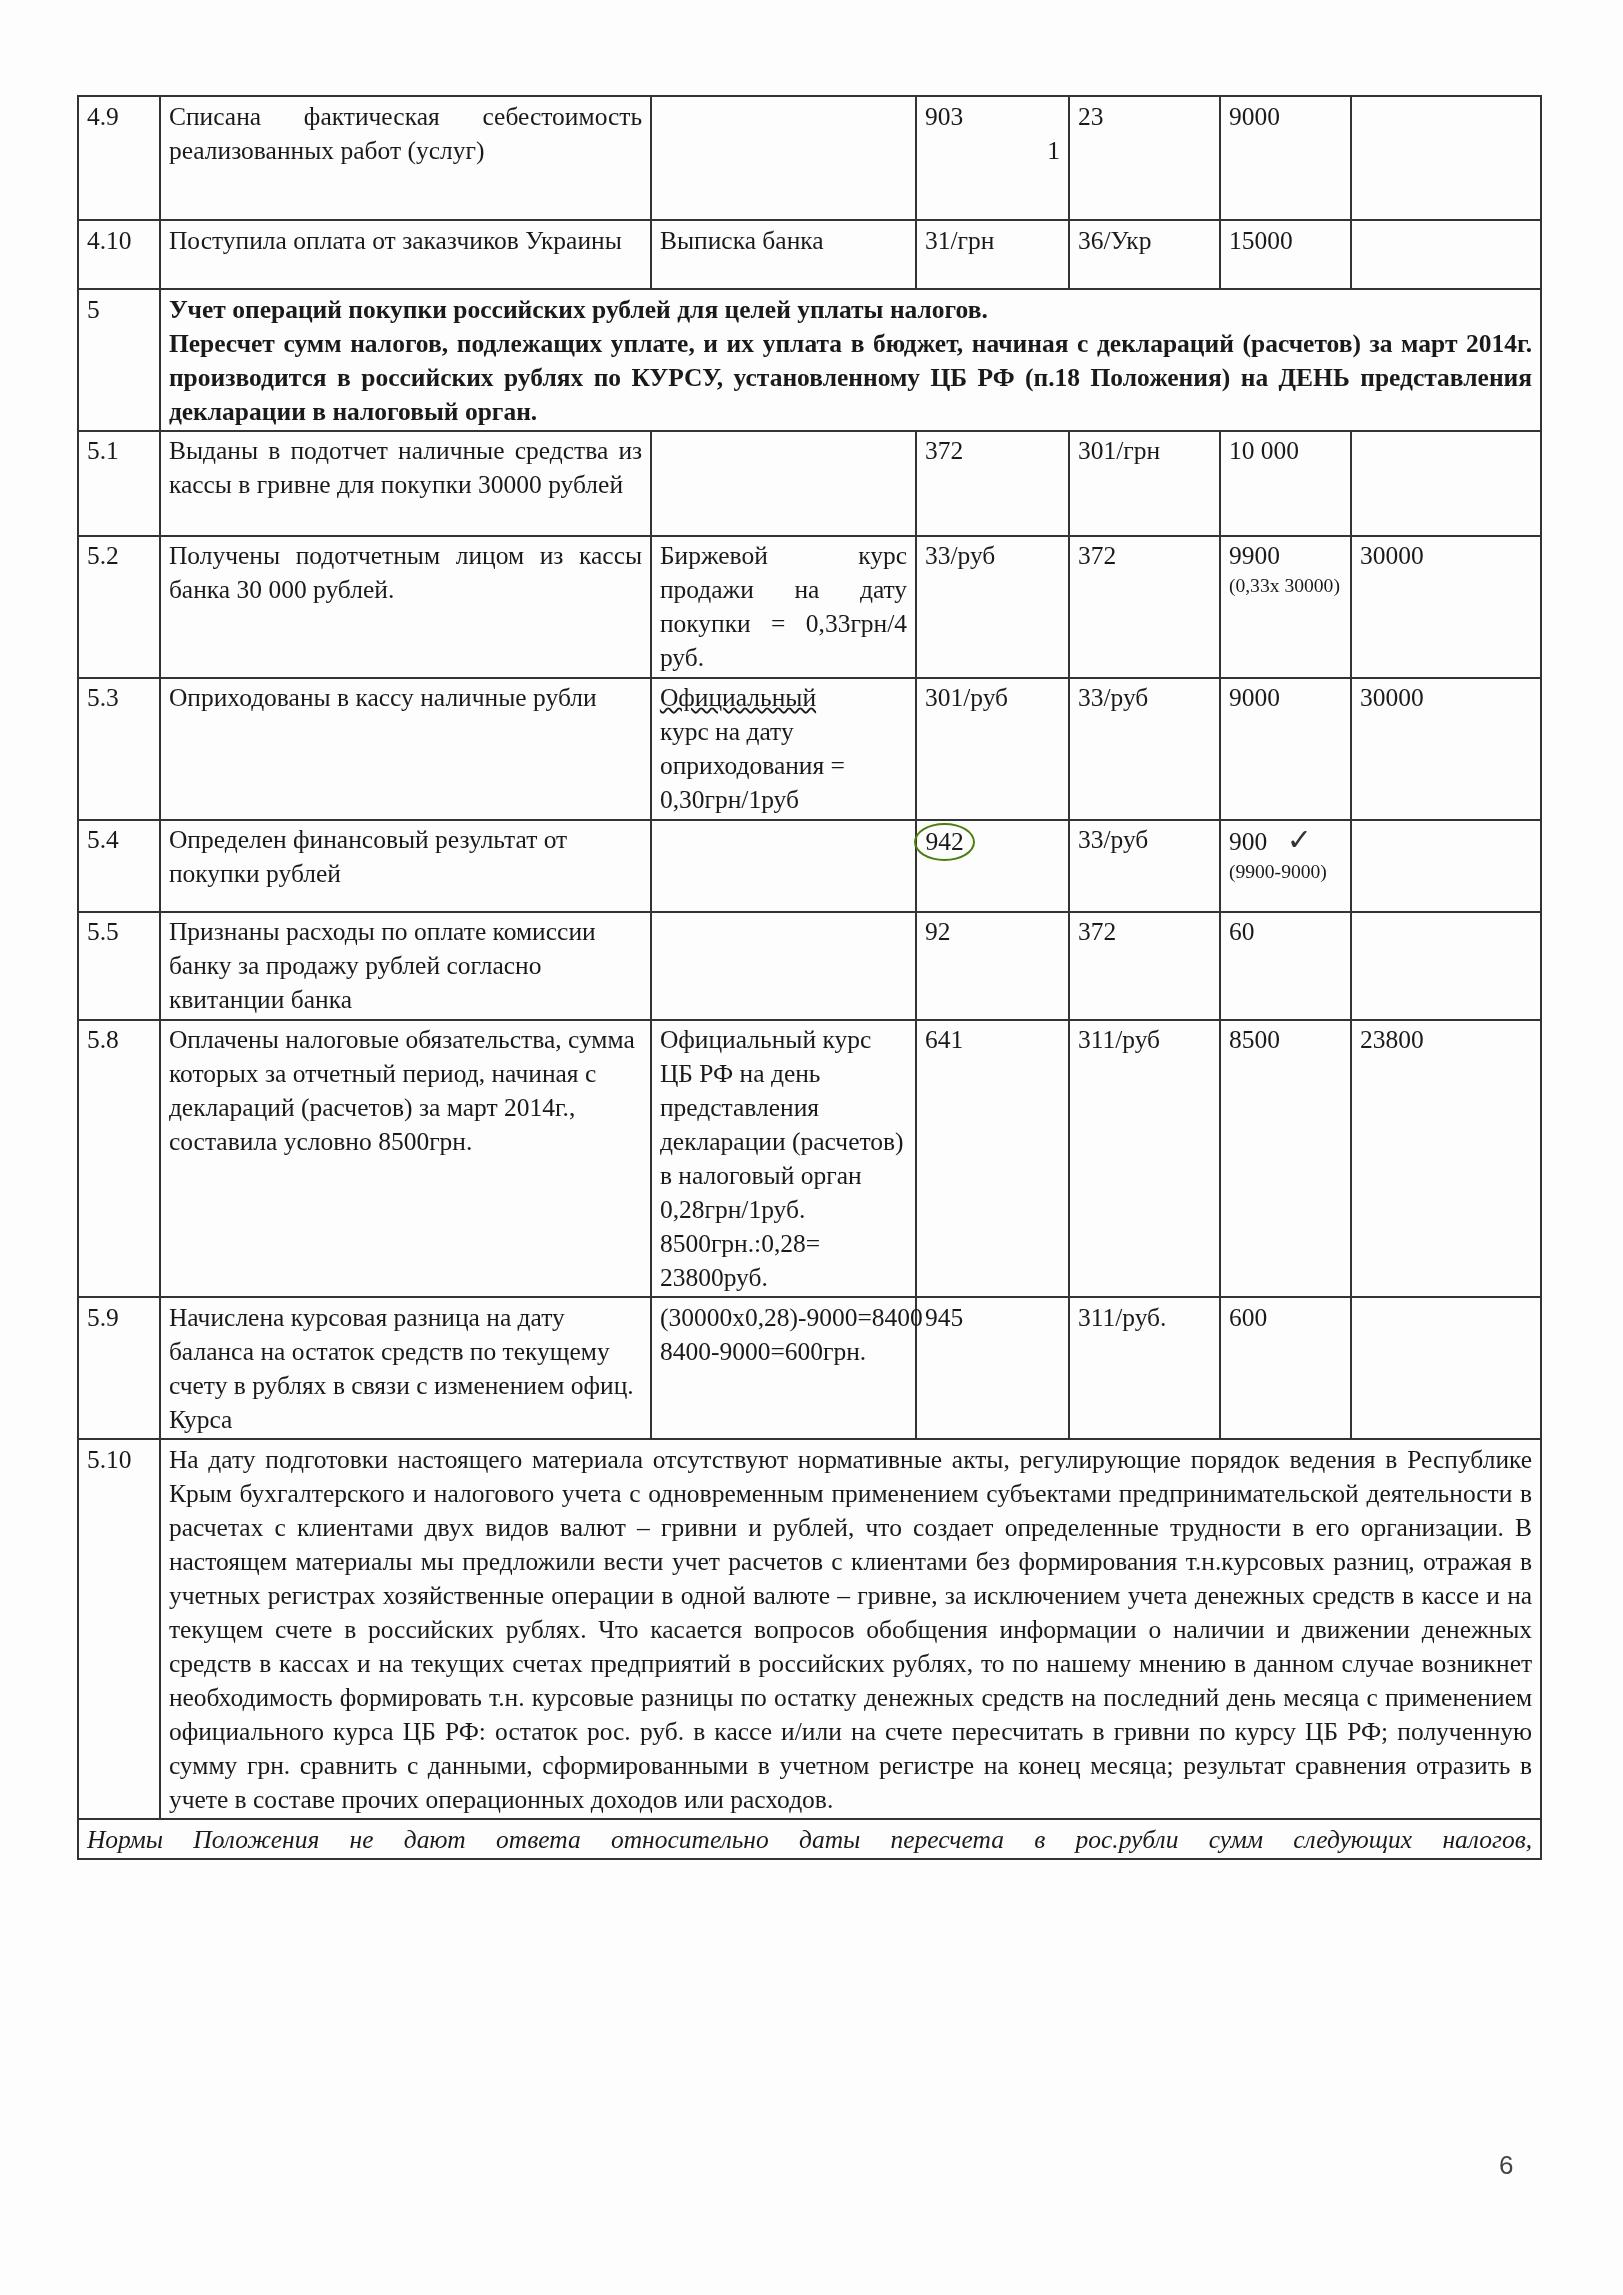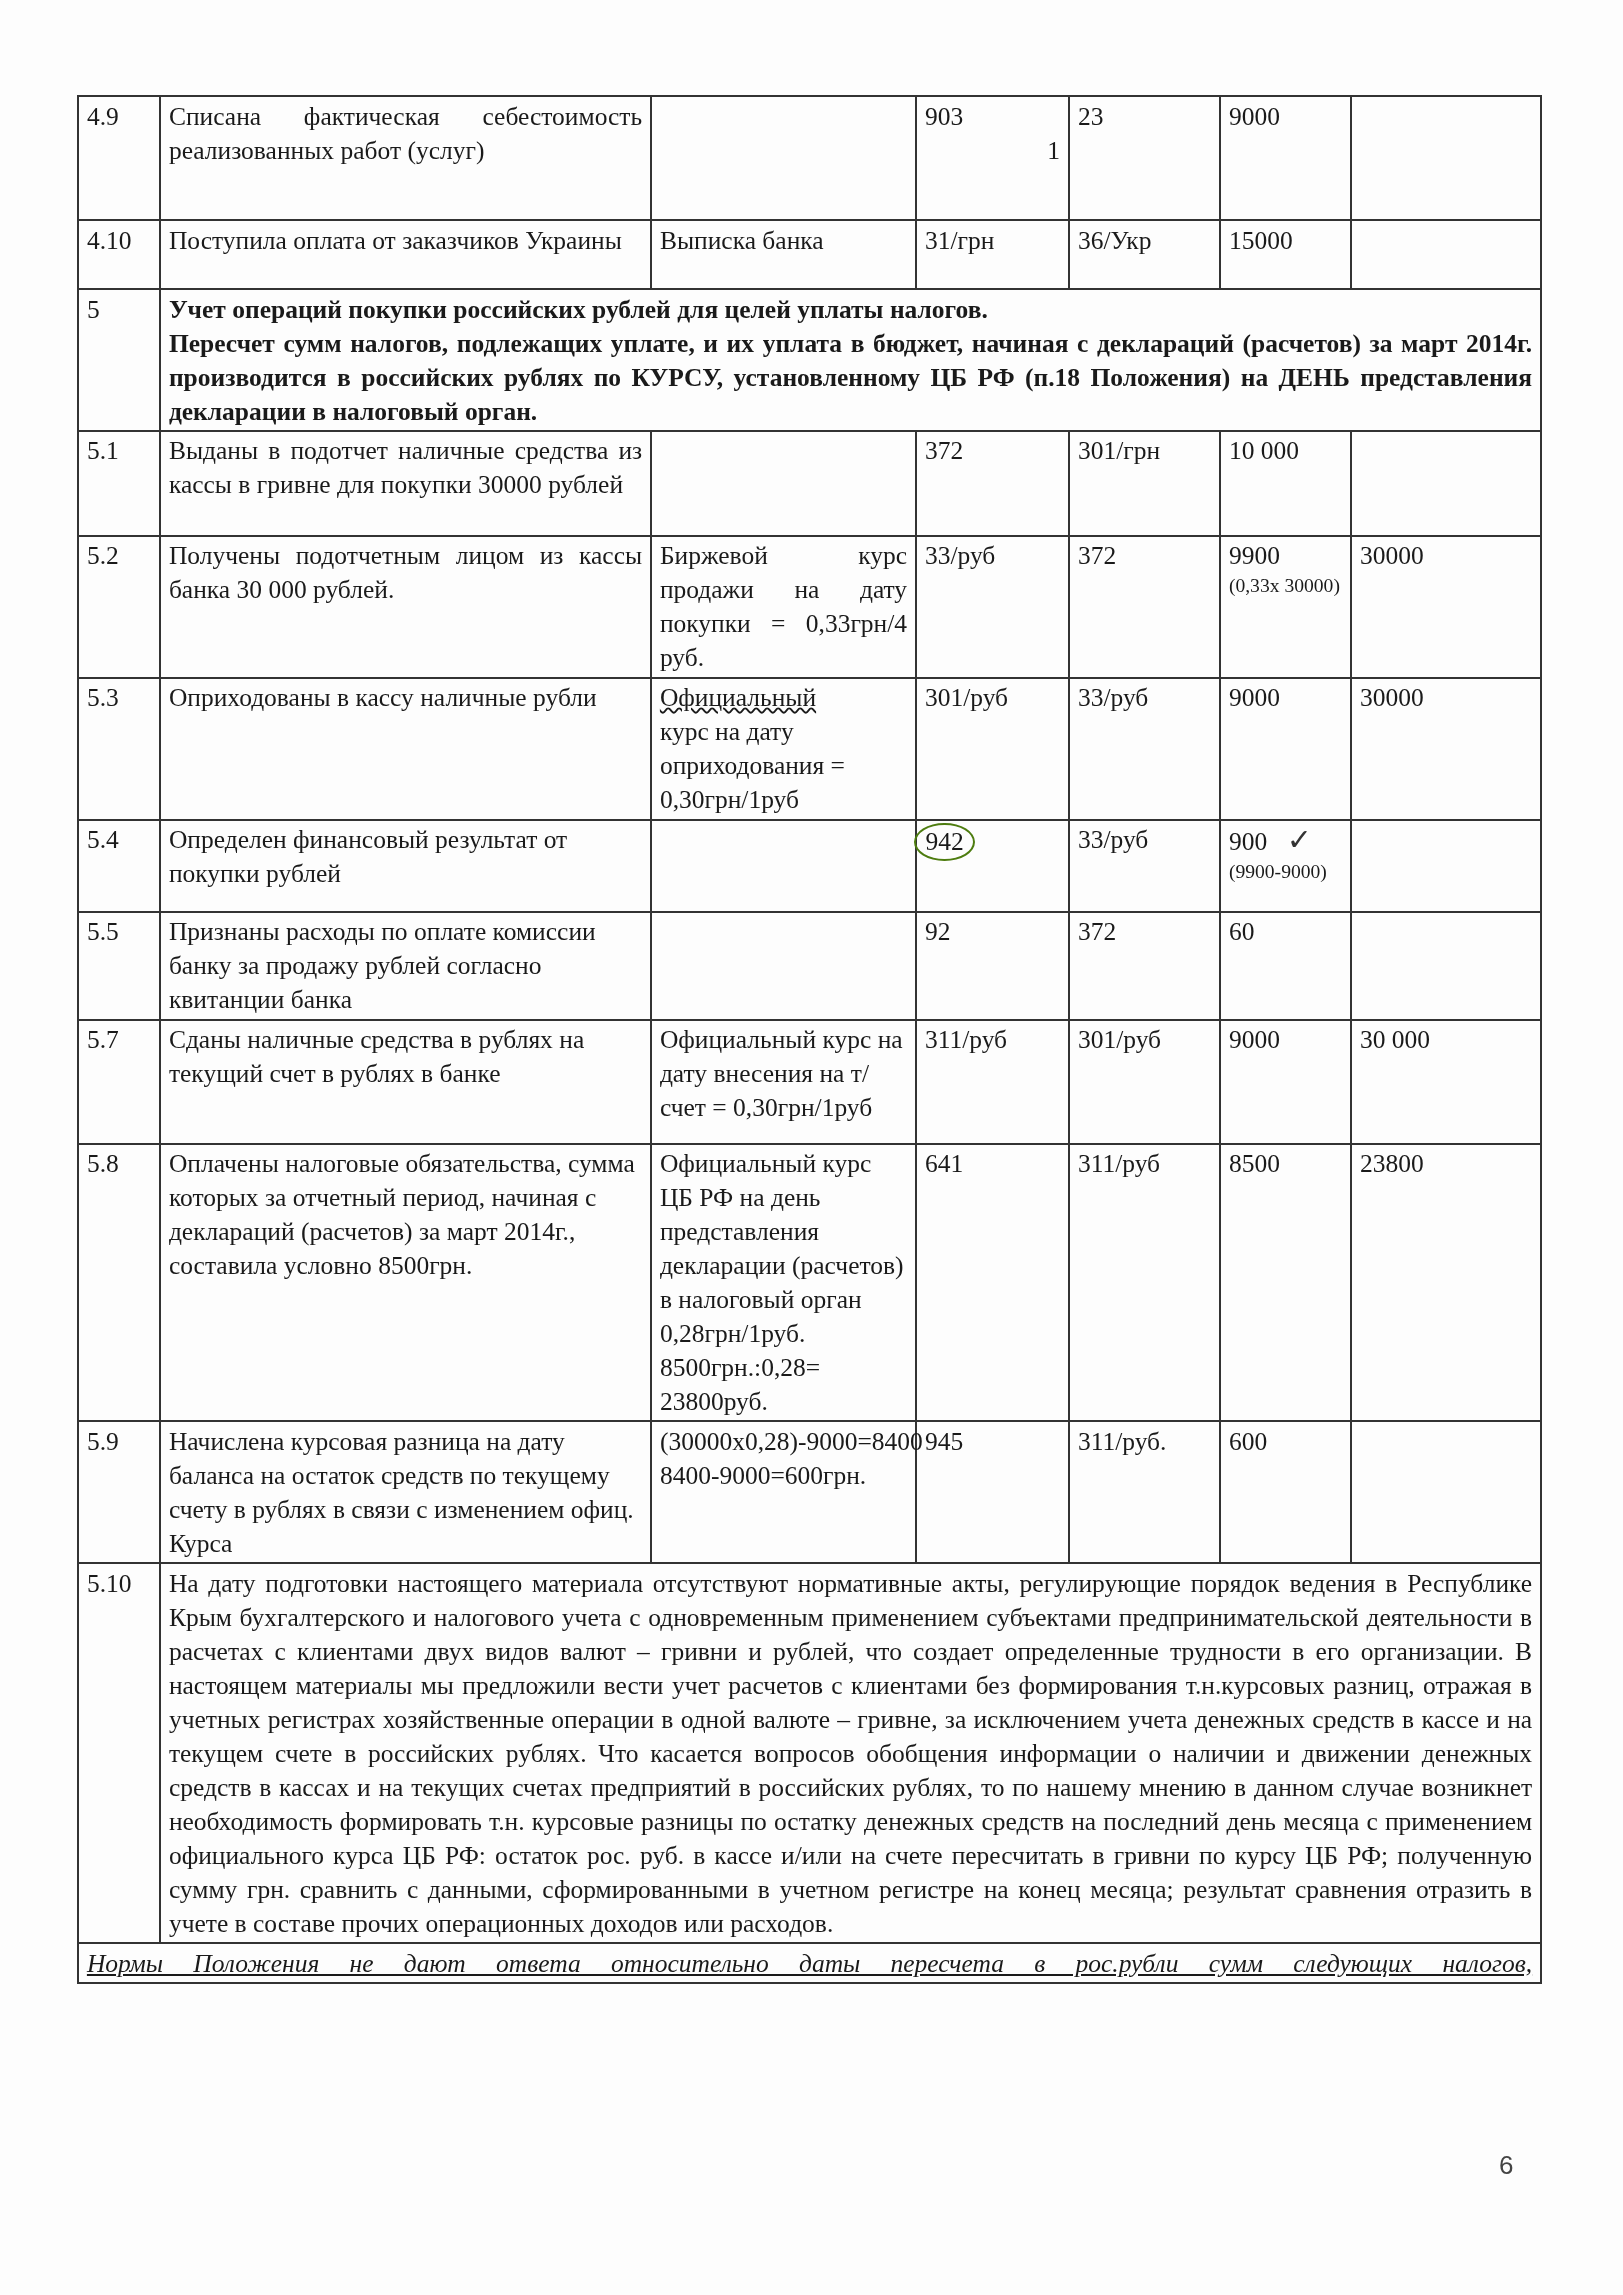--- a/index.html
+++ b/index.html
@@ -10,21 +10,21 @@
               border-collapse: collapse; table-layout: fixed; font-size: 25.5px; line-height: 34px; }
   table.doc td { border: 2px solid #333; vertical-align: top; padding: 2.6px 7.9px 1.3px 7.9px; }
   col.c-num { width: 82px; } col.c-desc { width: 491px; } col.c-doc { width: 265px; }
   col.c-dt { width: 153px; } col.c-kt { width: 151px; } col.c-sum { width: 131px; } col.c-rub { width: 190px; }
   .just { text-align: justify; text-align-last: left; margin-top: 11px; }
   .bold { font-weight: bold; }
   .small { font-size: 19.6px; line-height: 25px; display: block; }
   .circled { display: inline-block; border: 2px solid #4d7c0f; border-radius: 50%; padding: 0 9.2px; margin-left: -10.5px; }
   .check { font-family: "DejaVu Sans", sans-serif; font-size: 30px; margin-left: 19.6px; color: #333; }
   .wavy { text-decoration: underline; text-decoration-style: wavy; text-decoration-thickness: 2px; }
-  .italic-note { font-style: italic; text-align: justify; text-align-last: justify; text-decoration: underline; }
+  .italic-note { font-style: italic; text-align: justify; text-align-last: justify; }
   .right { text-align: right; }
   .page-number { position: absolute; left: 1499px; top: 2150px; font-family: "Liberation Sans", sans-serif; font-size: 26px; color: #444; }
 </style>
 </head>
 <body>
 
 <div class="page">
 <table class="doc">
   <colgroup>
     <col class="c-num">
@@ -123,29 +123,20 @@
       <td>5.5</td>
       <td>Признаны расходы по оплате комиссии банку за продажу рублей согласно квитанции банка</td>
       <td></td>
       <td>92</td>
       <td>372</td>
       <td>60</td>
       <td></td>
     </tr>
 
 
-    <tr style="height:124px">
-      <td>5.7</td>
-      <td>Сданы наличные средства в рублях на текущий счет в рублях в банке</td>
-      <td>Официальный курс на дату внесения на т/счет = 0,30грн/1руб</td>
-      <td>311/руб</td>
-      <td>301/руб</td>
-      <td>9000</td>
-      <td>30 000</td>
-    </tr>
 
     <tr style="height:275px">
       <td>5.8</td>
       <td>Оплачены налоговые обязательства, сумма которых за отчетный период, начиная с деклараций (расчетов) за март 2014г., составила условно 8500грн.</td>
       <td>Официальный курс ЦБ РФ на день представления декларации (расчетов) в налоговый орган 0,28грн/1руб. 8500грн.:0,28= 23800руб.</td>
       <td>641</td>
       <td>311/руб</td>
       <td>8500</td>
       <td>23800</td>
     </tr>

